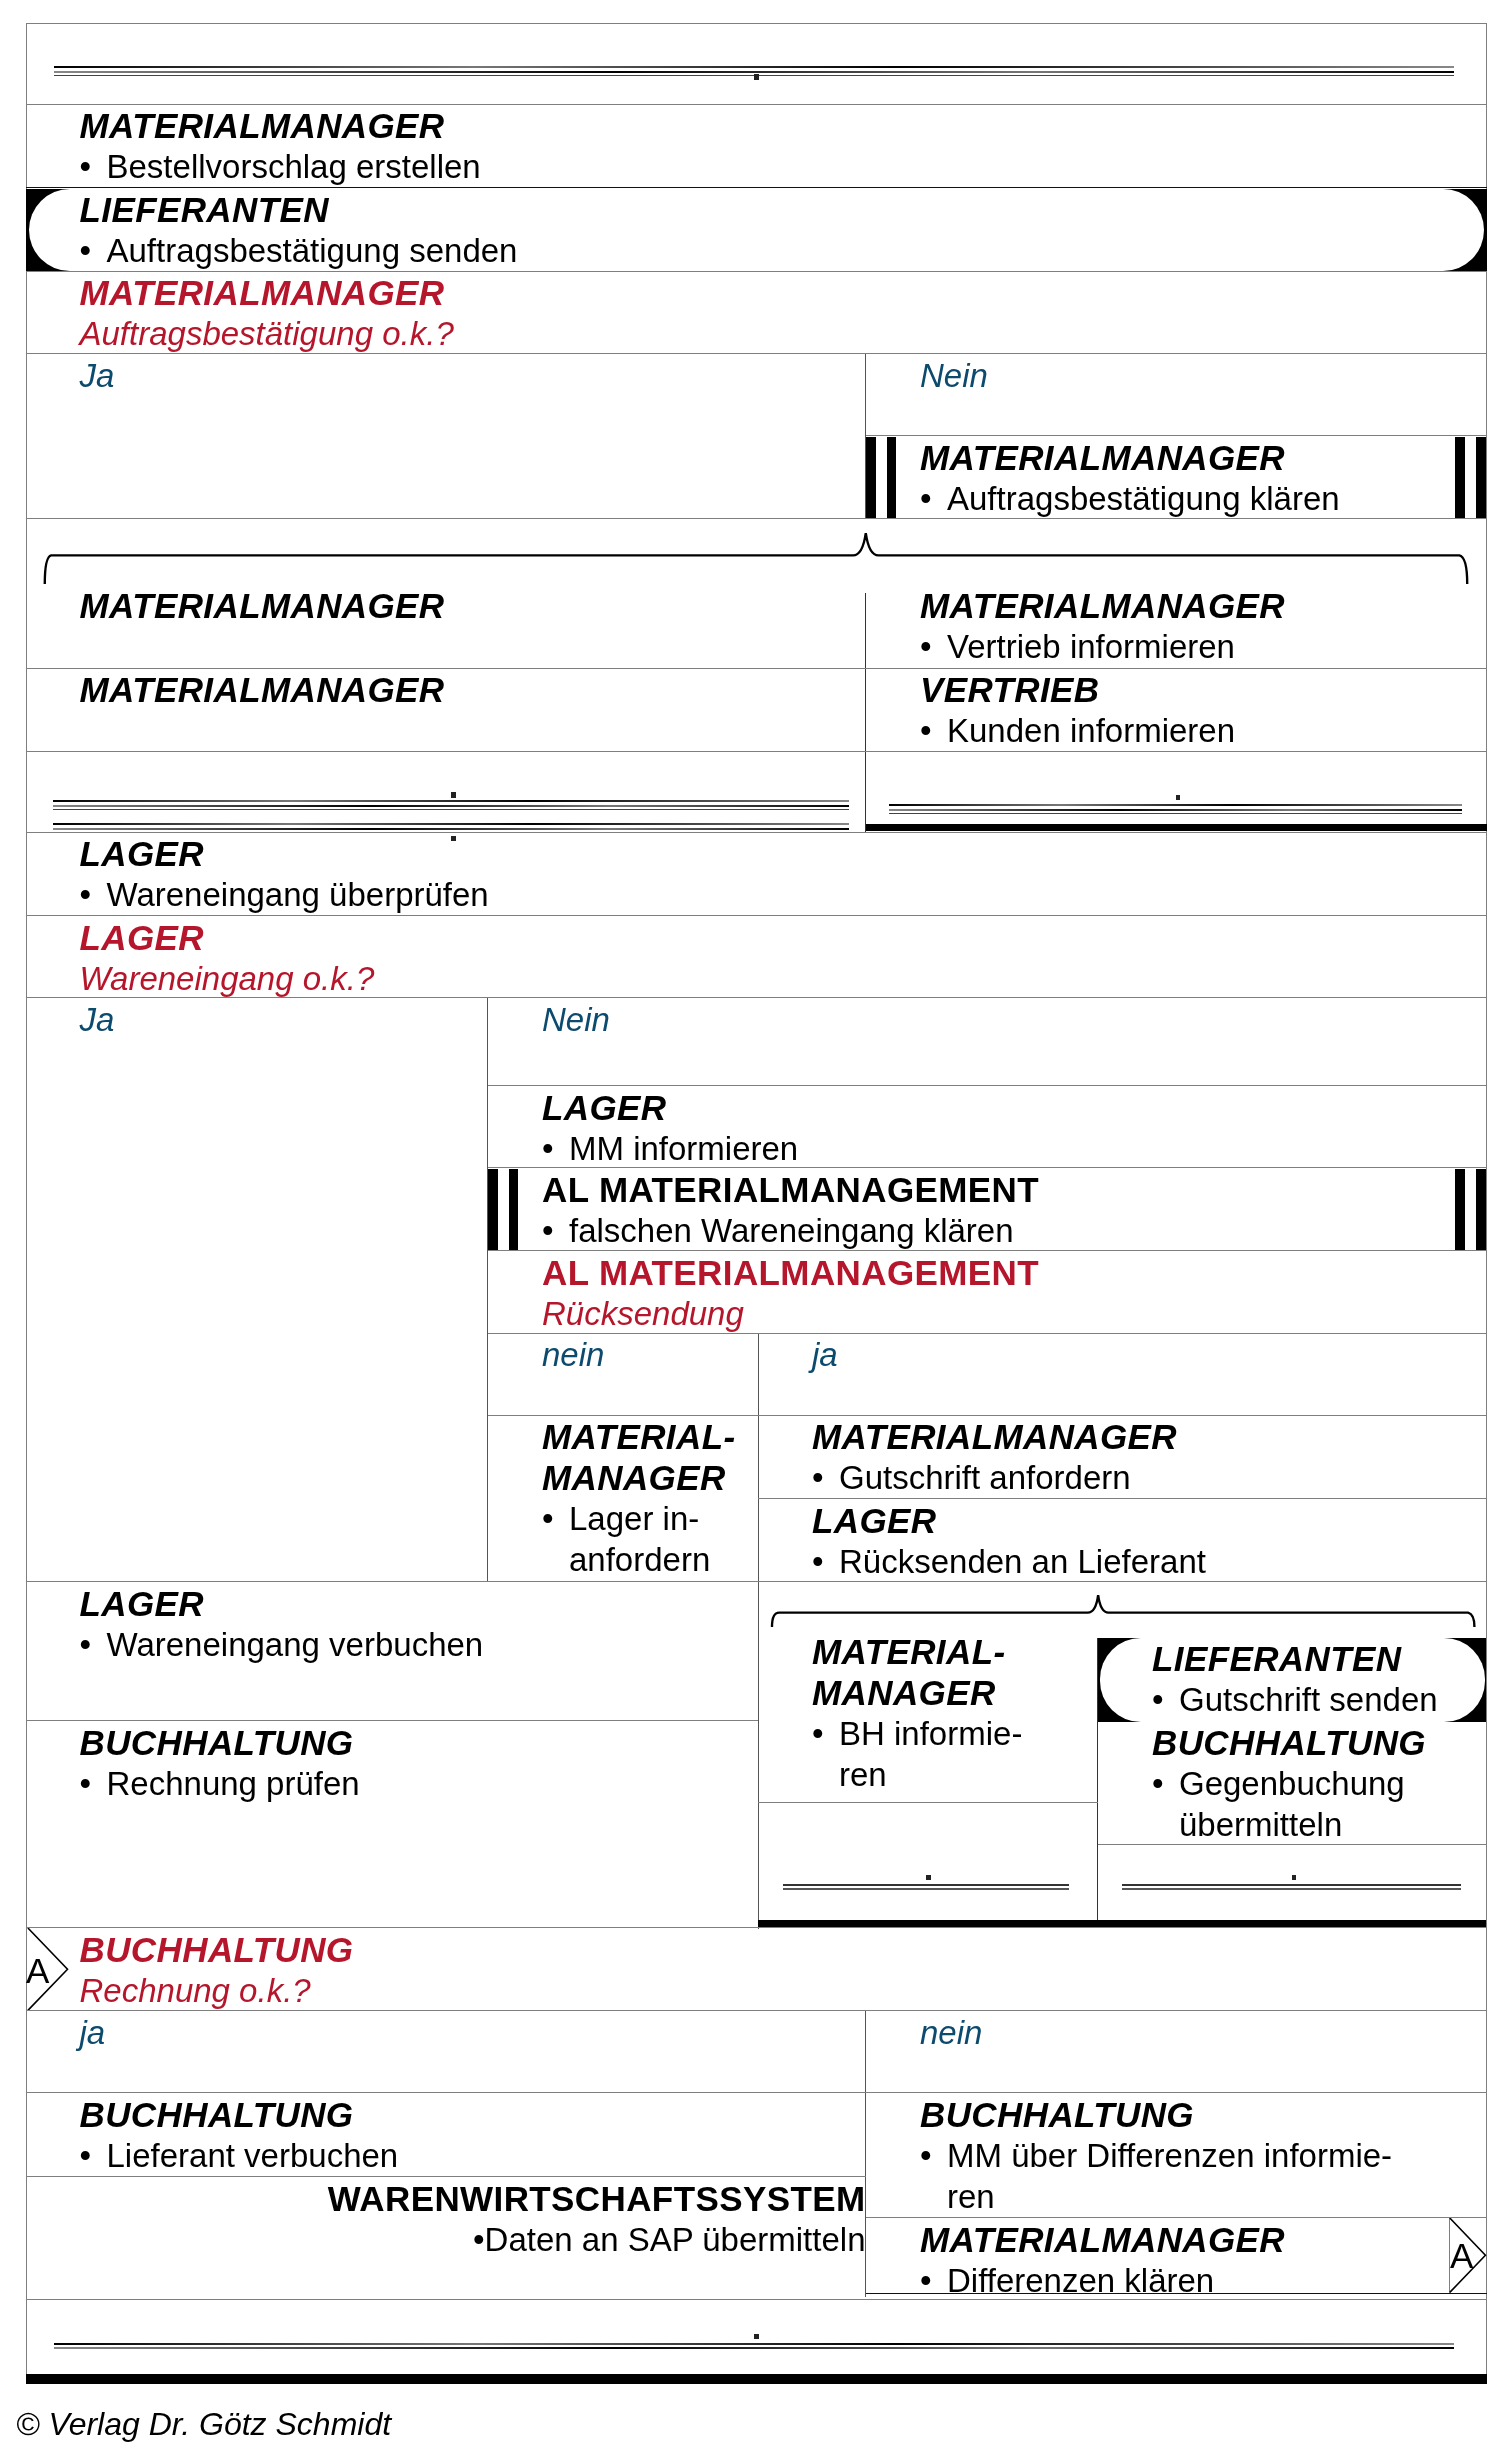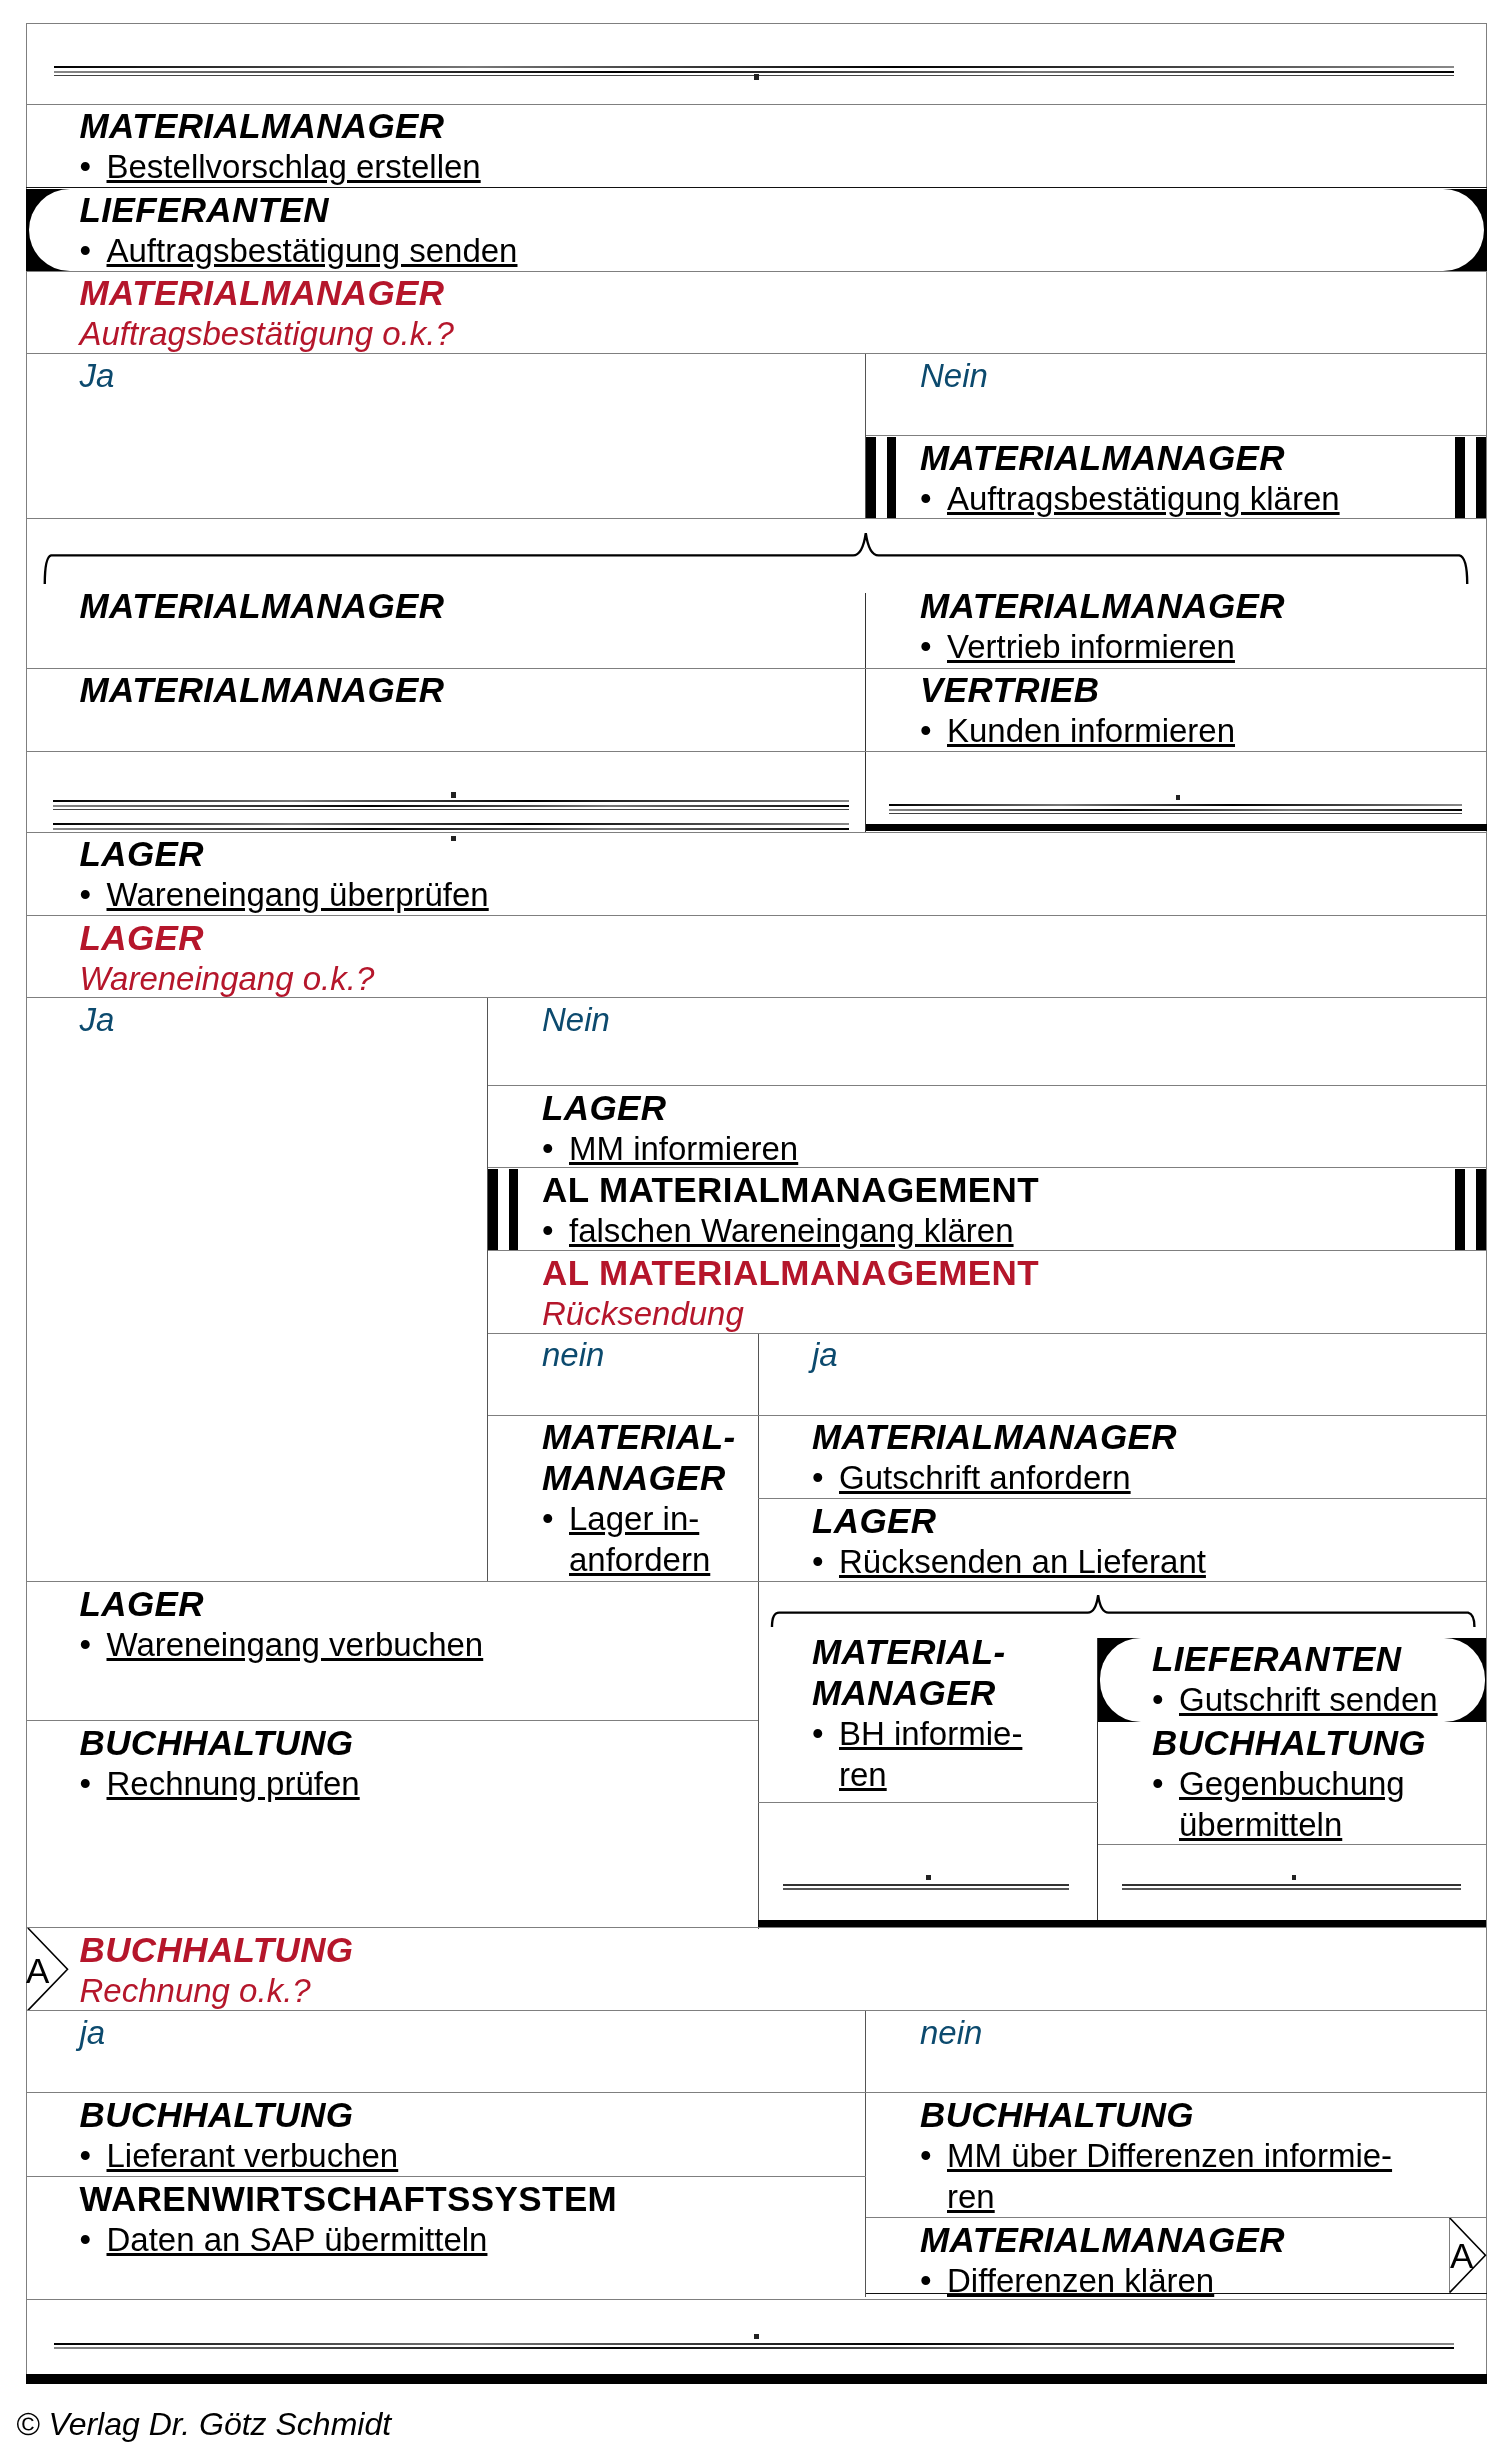--- a/index.html
+++ b/index.html
@@ -10,21 +10,21 @@
   .hline { position:absolute; height:0; border-top:1.6px solid #7f7f7f; }
   .hline.dark { border-top-color:#111; border-top-width:1.6px; }
   .vline { position:absolute; width:0; border-left:1.6px solid #555; }
   .bar { position:absolute; background:#000; }
   .cell { position:absolute; padding-left:54px; box-sizing:border-box; }
   .actor { font-weight:bold; font-style:italic; font-size:35px; line-height:41px; letter-spacing:0.4px; display:block; white-space:nowrap; }
   .actor.upright { font-style:normal; }
   .actor.red { color:#b5162b; }
   .task { font-size:33px; line-height:41px; display:block; }
   .task .bul { display:inline-block; width:27px; }
-  .task .txt { display:inline-block; vertical-align:top;text-decoration:underline; }
+  .task .txt { display:inline-block; vertical-align:top; }
   .question { font-style:italic; font-size:33px; line-height:41px; color:#b5162b; display:block; white-space:nowrap; }
   .branch { font-style:italic; font-size:33px; line-height:41px; color:#0c4a6e; display:block; }
   .rounded-bg { position:absolute; background:#000; }
   .rounded-fg { position:absolute; background:#fff; border-radius:48px; }
   .dbl { position:absolute; }
   .dbl span { position:absolute; top:0; bottom:0; background:#000; }
   .ends { position:absolute; height:14.3px; }
   .ends .l1 { position:absolute; left:0; right:0; top:0; height:2.4px; background:linear-gradient(90deg,#000 0%,#777 30%,#000 60%,#888 100%); }
   .ends .l2 { position:absolute; left:0; right:0; top:4.8px; height:2.4px; background:linear-gradient(90deg,#888 0%,#000 40%,#777 70%,#000 100%); }
   .ends .l3 { position:absolute; left:0; right:0; top:8.8px; height:1.6px; background:#444; }
@@ -260,21 +260,21 @@
 </div>
 <div class="cell" style="left:866px; top:2012px; width:621px; height:41px;">
   <span class="branch">nein</span>
 </div>
 <div class="hline" style="left:25.5px; top:2092px; width:1461px;"></div>
 <div class="cell" style="left:25.5px; top:2094px; width:840px; height:83px;">
   <span class="actor">BUCHHALTUNG</span>
   <span class="task"><span class="bul">•</span><span class="txt">Lieferant verbuchen</span></span>
 </div>
 <div class="hline" style="left:25.5px; top:2176px; width:840px;"></div>
-<div class="cell" style="left:25.5px; top:2178px; width:840px; height:119px;">
+<div class="cell" style="left:25.5px; top:2178px; width:840px; height:119px;text-align:right;">
   <span class="actor upright">WARENWIRTSCHAFTSSYSTEM</span>
   <span class="task"><span class="bul">•</span><span class="txt">Daten an SAP übermitteln</span></span>
 </div>
 <div class="cell" style="left:866px; top:2094px; width:621px; height:124px;">
   <span class="actor">BUCHHALTUNG</span>
   <span class="task"><span class="bul">•</span><span class="txt"><span>MM über Differenzen informie-</span><br><span>ren</span></span></span>
 </div>
 <div class="hline" style="left:866px; top:2217px; width:621px;"></div>
 <div class="cell" style="left:866px; top:2219px; width:583px; height:76px;">
   <span class="actor">MATERIALMANAGER</span>

